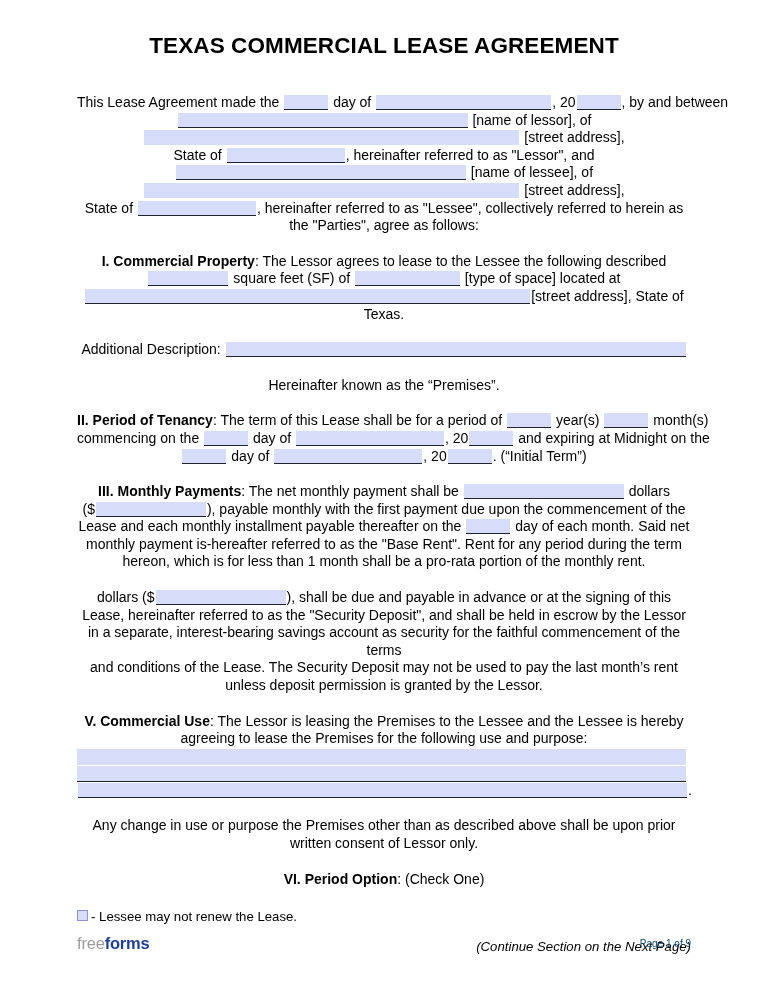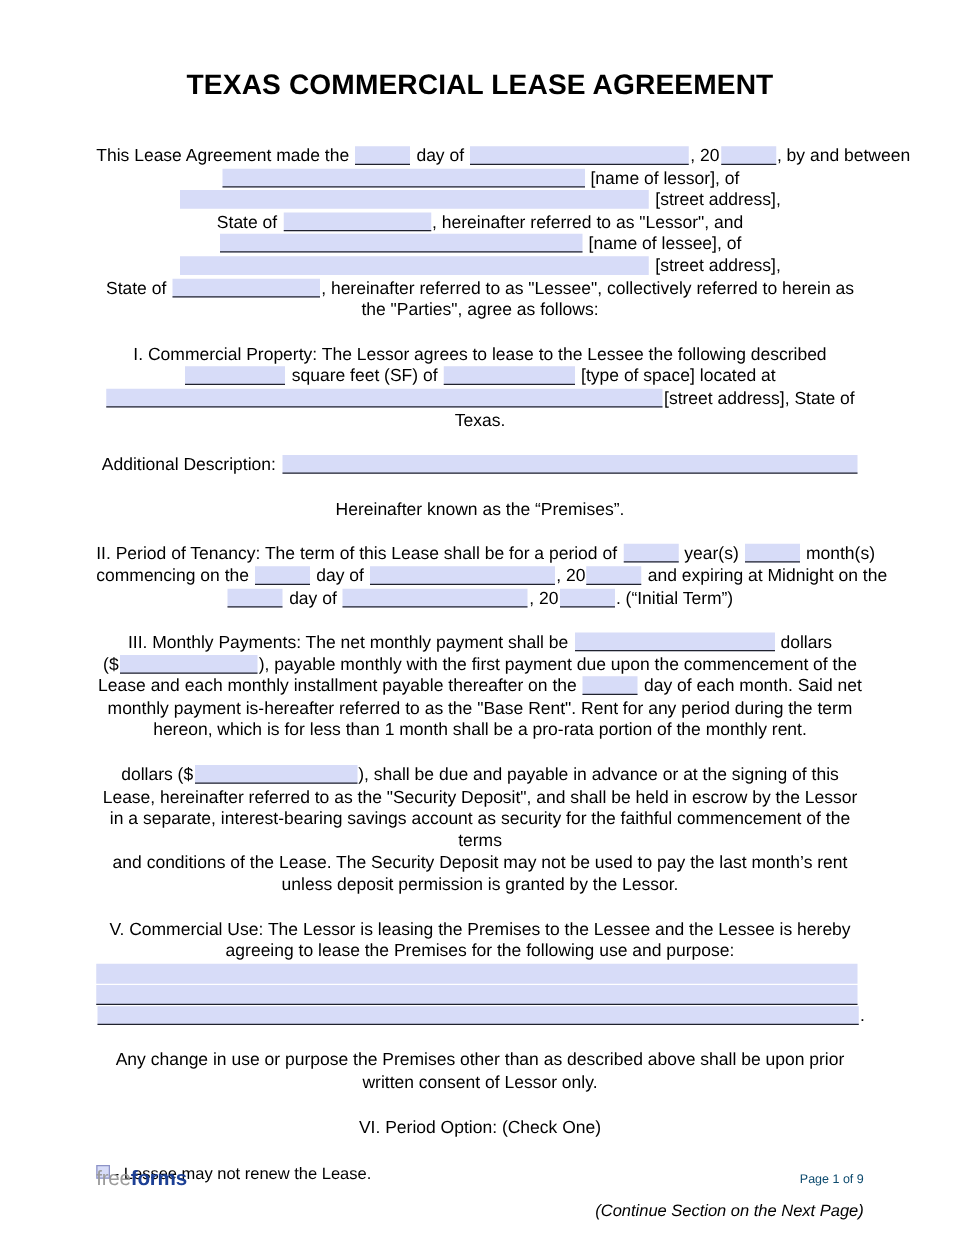--- a/index.html
+++ b/index.html
@@ -18,35 +18,35 @@
   .page {
     position: relative;
     width: 768px;
     height: 999px;
     background: #ffffff;
     box-sizing: border-box;
     padding: 0 77px;
   }
   .doc-title {
     margin: 0;
-    padding-top: 54px;
+    padding-top: 32px;
     font-size: 22.5px;
     font-weight: bold;
     text-align: center;
     letter-spacing: 0.1px;
     line-height: 1.2;
   }
   .block {
     font-size: 14px;
     line-height: 17.6px;
     text-align: center;
   }
   .intro { margin-top: 35px; }
   .sec { margin-top: 18px; }
-  .lbl { font-weight: normal; }
+  .lbl { font-weight: bold; }
   
   .fld {
     display: inline-block;
     background: #d7dcf8;
     border-bottom: 1.6px solid #20222e;
     height: 14px;
     vertical-align: -3px;
     margin: 0 1px;
   }
   .fld.nobar {

